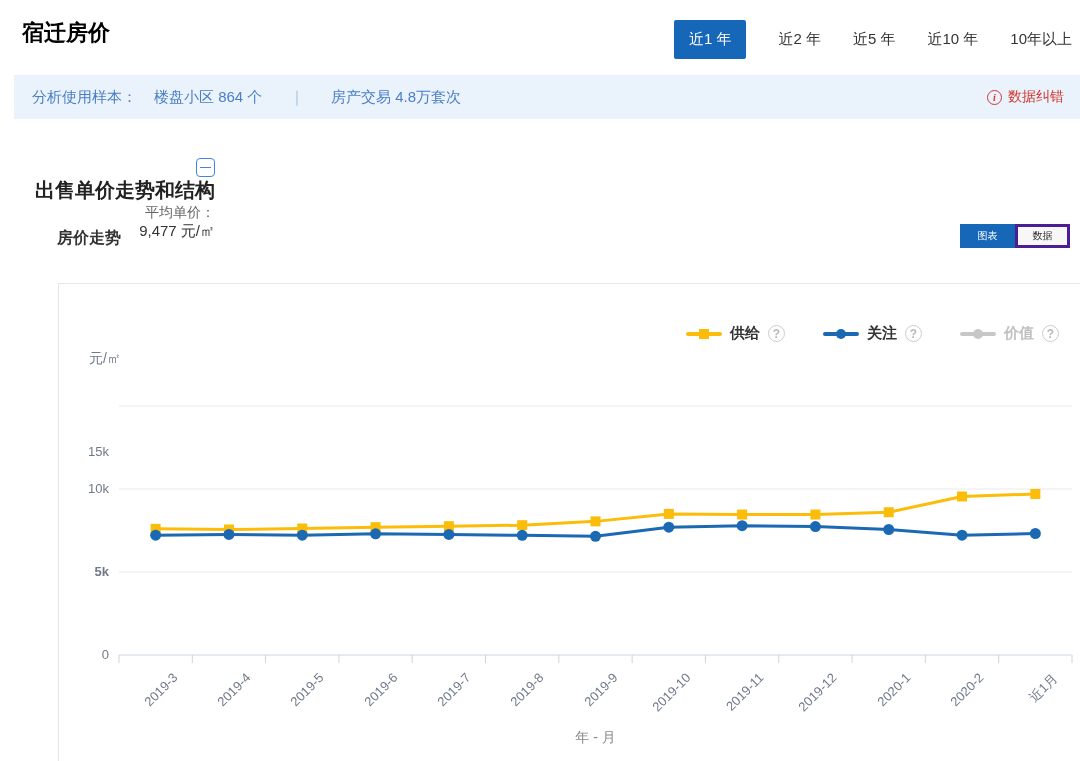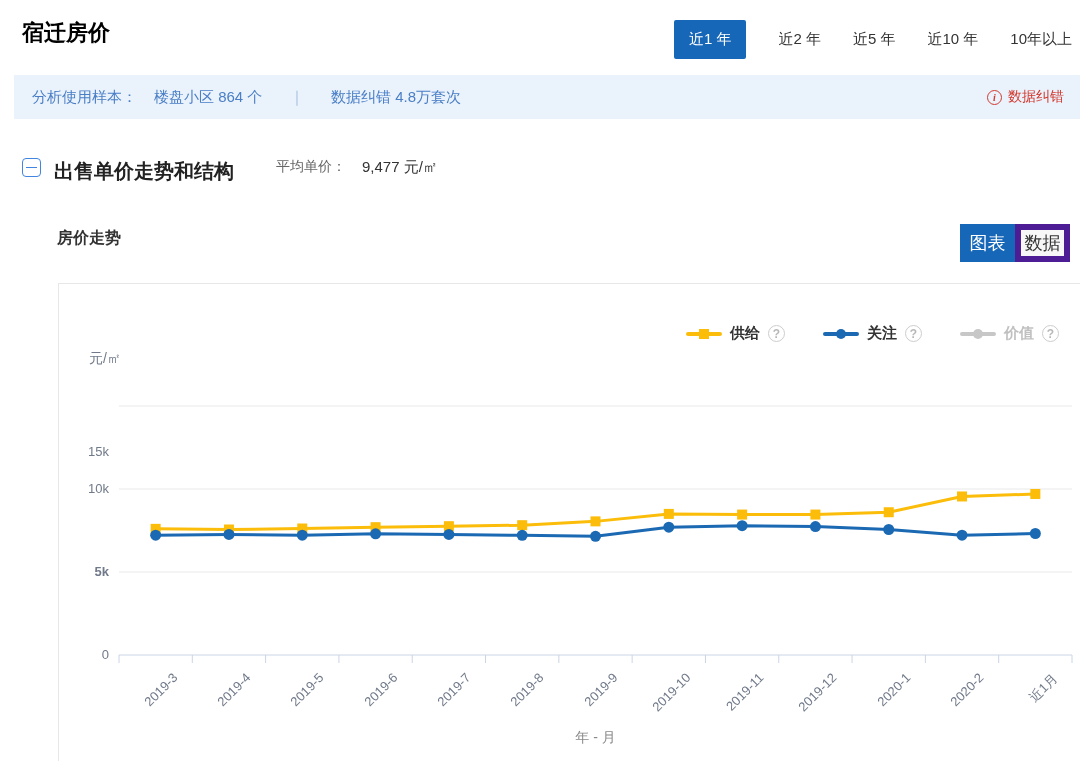--- a/index.html
+++ b/index.html
@@ -14,31 +14,31 @@
 
   .info-bar { position:absolute; left:14px; right:0; top:75px; height:44px; background:var(--info-bg);
     display:flex; align-items:center; justify-content:space-between; padding:0 16px 0 18px; font-size:15px; }
   .info-left { display:flex; align-items:center; gap:17px; color:var(--info-text); }
   .info-div { margin:0 10px; color:#9db9dd; }
   .correction { display:flex; align-items:center; gap:6px; color:var(--red); font-size:14px; cursor:pointer; }
   .i-icon { width:15px; height:15px; border:1.2px solid var(--red); border-radius:50%; display:inline-flex;
     align-items:center; justify-content:center; font-size:10px; font-style:italic; font-weight:700;
     font-family:"Liberation Serif", serif; }
 
-  .section-header { position:absolute; left:22px; top:158px; display:flex; align-items:flex-start; }
+  .section-header { position:absolute; left:22px; top:158px; display:flex; align-items:flex-end;flex-direction:column; }
   .collapse-btn { width:19px; height:19px; border:1.5px solid #4285e0; border-radius:4px; position:relative; cursor:pointer; }
   .collapse-btn::after { content:""; position:absolute; left:3px; right:3px; top:50%; height:1.5px;
     margin-top:-1px; background:#4285e0; }
   .section-title { font-size:20px; font-weight:700; color:#222; margin-left:13px; }
   .avg-label { margin-left:42px; font-size:14px; color:#666; }
   .avg-value { margin-left:16px; font-size:15px; color:#333; }
 
   .chart-header-title { position:absolute; left:57px; top:228px; font-size:16px; font-weight:700; color:#333; }
   .view-toggle { position:absolute; right:10px; top:224px; display:flex; }
-  .vt { width:55px; height:38px; font-size:18px; border:6px solid #4c1d95; background:#f7f7f7; color:#333;
+  .vt { width:55px; height:24px; font-size:10px; border:3px solid #4c1d95; background:#f7f7f7; color:#333;
     cursor:pointer; font-family:inherit; }
   .vt.active { background:var(--accent); color:#fff; border-color:var(--accent); }
 
   .chart-box { position:absolute; left:58px; top:283px; width:1030px; height:500px;
     border:1px solid #e7e7e7; }
   .legend { position:absolute; top:40px; right:28px; display:flex; align-items:center; gap:38px; }
   .legend-item { display:flex; align-items:center; gap:8px; cursor:pointer; }
   .lg-line { width:36px; height:4px; border-radius:2px; position:relative; }
   .lg-shape { position:absolute; left:50%; top:50%; transform:translate(-50%,-50%); width:10px; height:10px; }
   .lg-shape.circle { border-radius:50%; }
@@ -66,21 +66,21 @@
     <div class="tab">近5 年</div>
     <div class="tab">近10 年</div>
     <div class="tab">10年以上</div>
   </div>
 
 <div class="info-bar">
   <div class="info-left">
     <span>分析使用样本：</span>
     <span>楼盘小区 864 个</span>
     <span class="info-div">｜</span>
-    <span>数据纠错 4.8万套次</span>
+    <span>房产交易 4.8万套次</span>
   </div>
   <div class="correction">
     <span class="i-icon">i</span>
     <span>数据纠错</span>
   </div>
 </div>
 
 <div class="section-header">
   <span class="collapse-btn"></span>
   <h2 class="section-title">出售单价走势和结构</h2>

